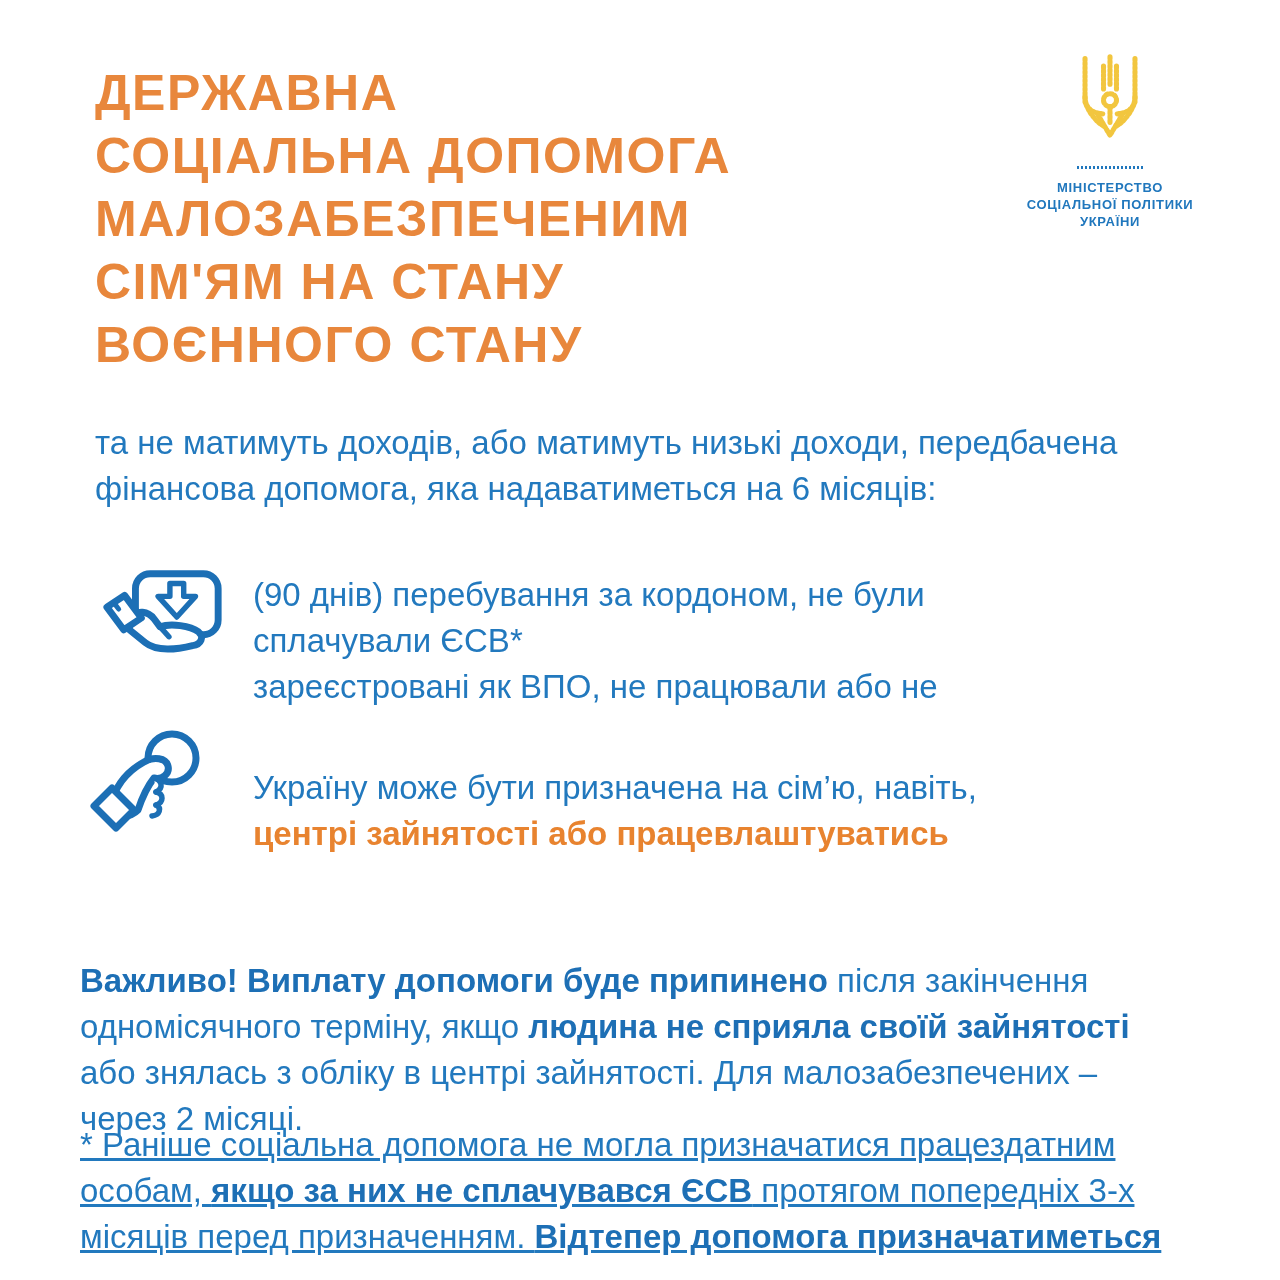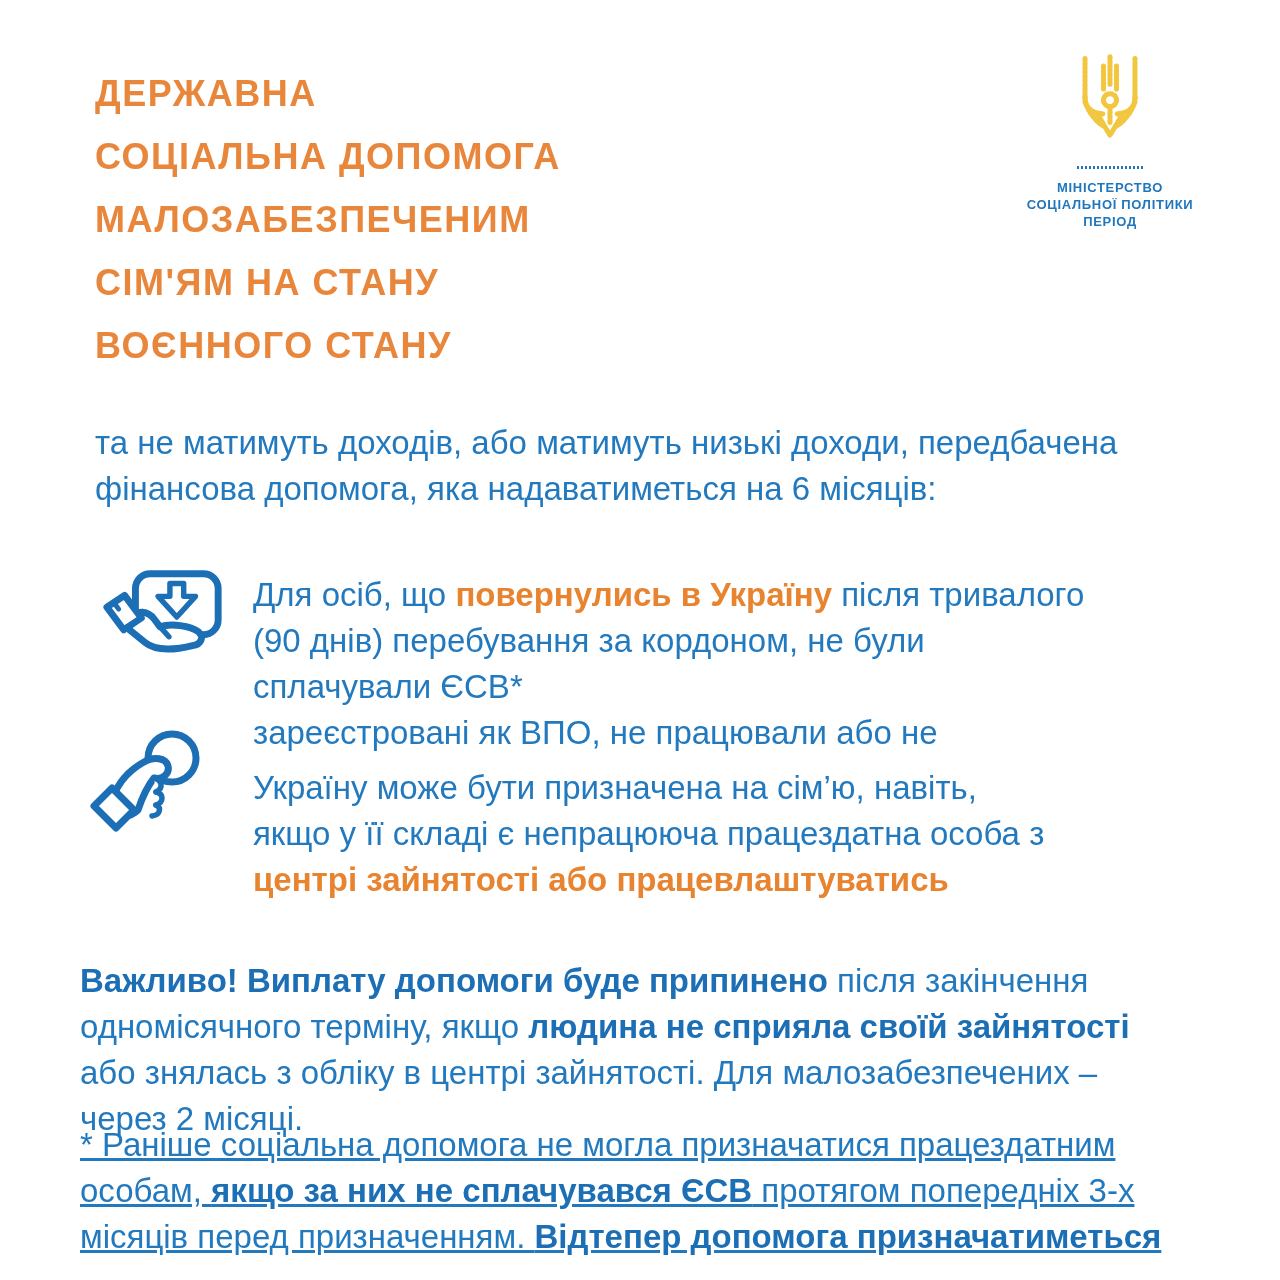--- a/index.html
+++ b/index.html
@@ -9,21 +9,21 @@
     width:1280px;height:1280px;
     margin:0 auto;
     background:#ffffff;
     font-family:"Liberation Sans","DejaVu Sans",sans-serif;
     overflow:hidden;
   }
   
   .title{
     position:absolute;left:95px;top:62px;
     color:#E8873C;
-    font-size:36px;line-height:63px;
+    font-size:50px;line-height:63px;
     font-weight:800;letter-spacing:1.5px;
     white-space:nowrap;
   }
   
   .logo{
     position:absolute;left:1015px;top:52px;width:190px;
     text-align:center;
   }
   .logo svg{display:block;margin:0 auto;}
   .logo-sep{
@@ -81,21 +81,21 @@
           <path d="M27,66 L40,88 L53,66"></path>
           <path d="M13,46 L13,52 Q20,70 33,78"></path>
           <path d="M67,46 L67,52 Q60,70 47,78"></path>
         </g>
       </svg>
     </span>
     <div class="logo-sep"></div>
     <div class="logo-name">
         <div class="ln">МІНІСТЕРСТВО</div>
         <div class="ln">СОЦІАЛЬНОЇ ПОЛІТИКИ</div>
-        <div class="ln">ПЕРІОД</div>
+        <div class="ln">УКРАЇНИ</div>
       </div>
   </div>
 
   <div class="blue-text intro">
       <div class="ln">та не матимуть доходів, або матимуть низькі доходи, передбачена</div>
       <div class="ln">фінансова допомога, яка надаватиметься на 6 місяців:</div>
     </div>
 
   <span class="icon-1">
     <svg width="128" height="100" viewBox="0 0 130 100" fill="none">
@@ -106,21 +106,20 @@
         <path d="M30,50 C38,41 49,43 55,51 L61,59 C72,55 92,58 100,64 C106,69 103,77 94,78 C78,82 57,84 46,75 L30,62 Z" fill="#ffffff"></path>
         <path d="M62,60 l8,9" stroke-width="5.5"></path>
 
         <path d="M7,39 L25,27 L42,50 L24,62 Z" fill="#ffffff"></path>
         <path d="M16,37 l3,4" stroke-width="5"></path>
       </g>
     </svg>
   </span>
 
   <div class="blue-text bullet-text-1">
-      <div class="ln"><span class="seg">Для осіб, що </span><span class="seg accent">повернулись в Україну</span><span class="seg"> після тривалого</span></div>
       <div class="ln"><span class="seg">(90 днів) перебування за кордоном, не були</span></div>
       <div class="ln"><span class="seg">сплачували ЄСВ*</span></div>
       <div class="ln"><span class="seg">зареєстровані як ВПО, не працювали або не</span></div>
     </div>
 
   <span class="icon-2">
     <svg width="124" height="120" viewBox="0 0 124 120" fill="none">
       <g stroke="#1C6FB5" stroke-width="7" stroke-linejoin="round" stroke-linecap="round">
         <circle cx="84" cy="30" r="24"></circle>
 
@@ -129,21 +128,20 @@
         <path d="M68,64 C76,66 76,74 68,77" fill="#ffffff" stroke-width="5.5"></path>
         <path d="M68,77 C74,80 72,87 64,88" fill="#ffffff" stroke-width="5.5"></path>
 
         <path d="M6,78 L24,60 L46,82 L28,100 Z" fill="#ffffff"></path>
       </g>
     </svg>
   </span>
 
   <div class="blue-text bullet-text-2">
       <div class="ln"><span class="seg">Україну може бути призначена на сім’ю, навіть,</span></div>
-      <div class="ln"><span class="seg">якщо у її складі є непрацююча працездатна особа з</span></div>
       <div class="ln"><span class="seg accent">центрі зайнятості або працевлаштуватись</span></div>
     </div>
 
   <div class="blue-text important">
       <div class="ln"><span class="seg bold">Важливо! Виплату допомоги буде припинено</span><span class="seg"> після закінчення</span></div>
       <div class="ln"><span class="seg">одномісячного терміну, якщо </span><span class="seg bold">людина не сприяла своїй зайнятості</span></div>
       <div class="ln"><span class="seg">або знялась з обліку в центрі зайнятості. Для малозабезпечених –</span></div>
       <div class="ln"><span class="seg">через 2 місяці.</span></div>
     </div>
 

